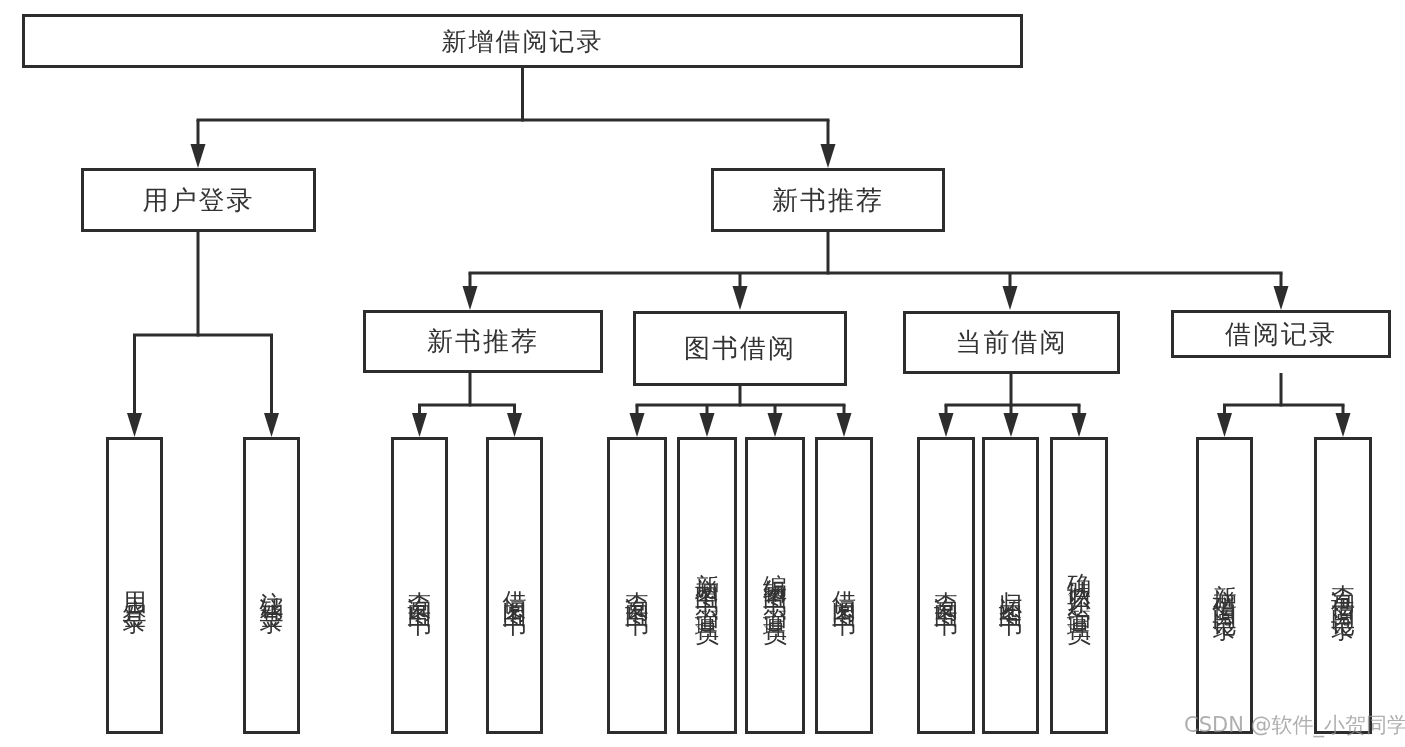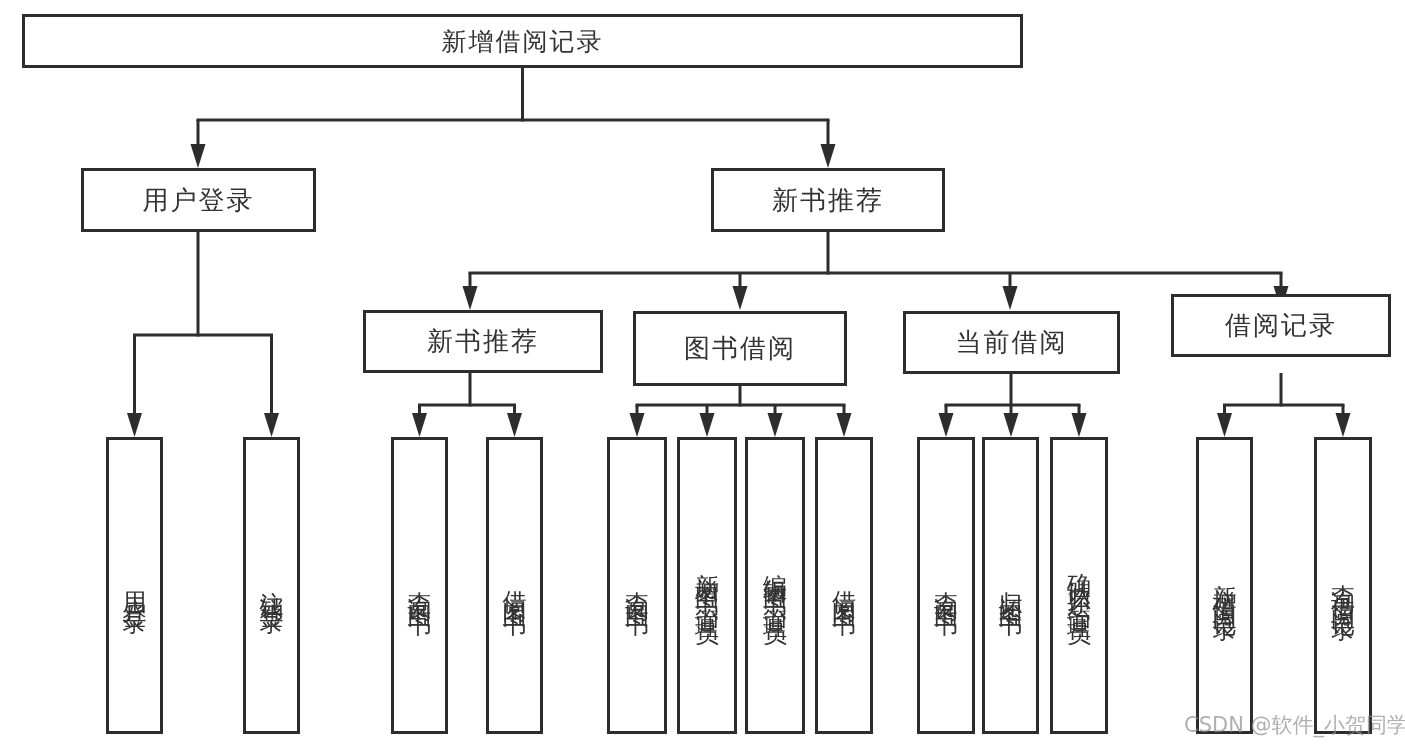--- a/index.html
+++ b/index.html
@@ -106,21 +106,21 @@
 
   <div class="node h" style="left:363px;top:310px;width:240px;height:63px">
     <span>新书推荐</span>
   </div>
   <div class="node h" style="left:633px;top:311px;width:214px;height:75px">
     <span>图书借阅</span>
   </div>
   <div class="node h" style="left:903px;top:311px;width:217px;height:63px">
     <span>当前借阅</span>
   </div>
-  <div class="node h" style="left:1171px;top:294px;width:220px;height:63px">
+  <div class="node h" style="left:1171px;top:310px;width:220px;height:48px">
     <span>借阅记录</span>
   </div>
 
   <div class="node v" style="left:106px;top:437px;width:57px;height:297px">
     <span>用户登录</span>
   </div>
   <div class="node v" style="left:243px;top:437px;width:57px;height:297px">
     <span>注销登录</span>
   </div>
 

